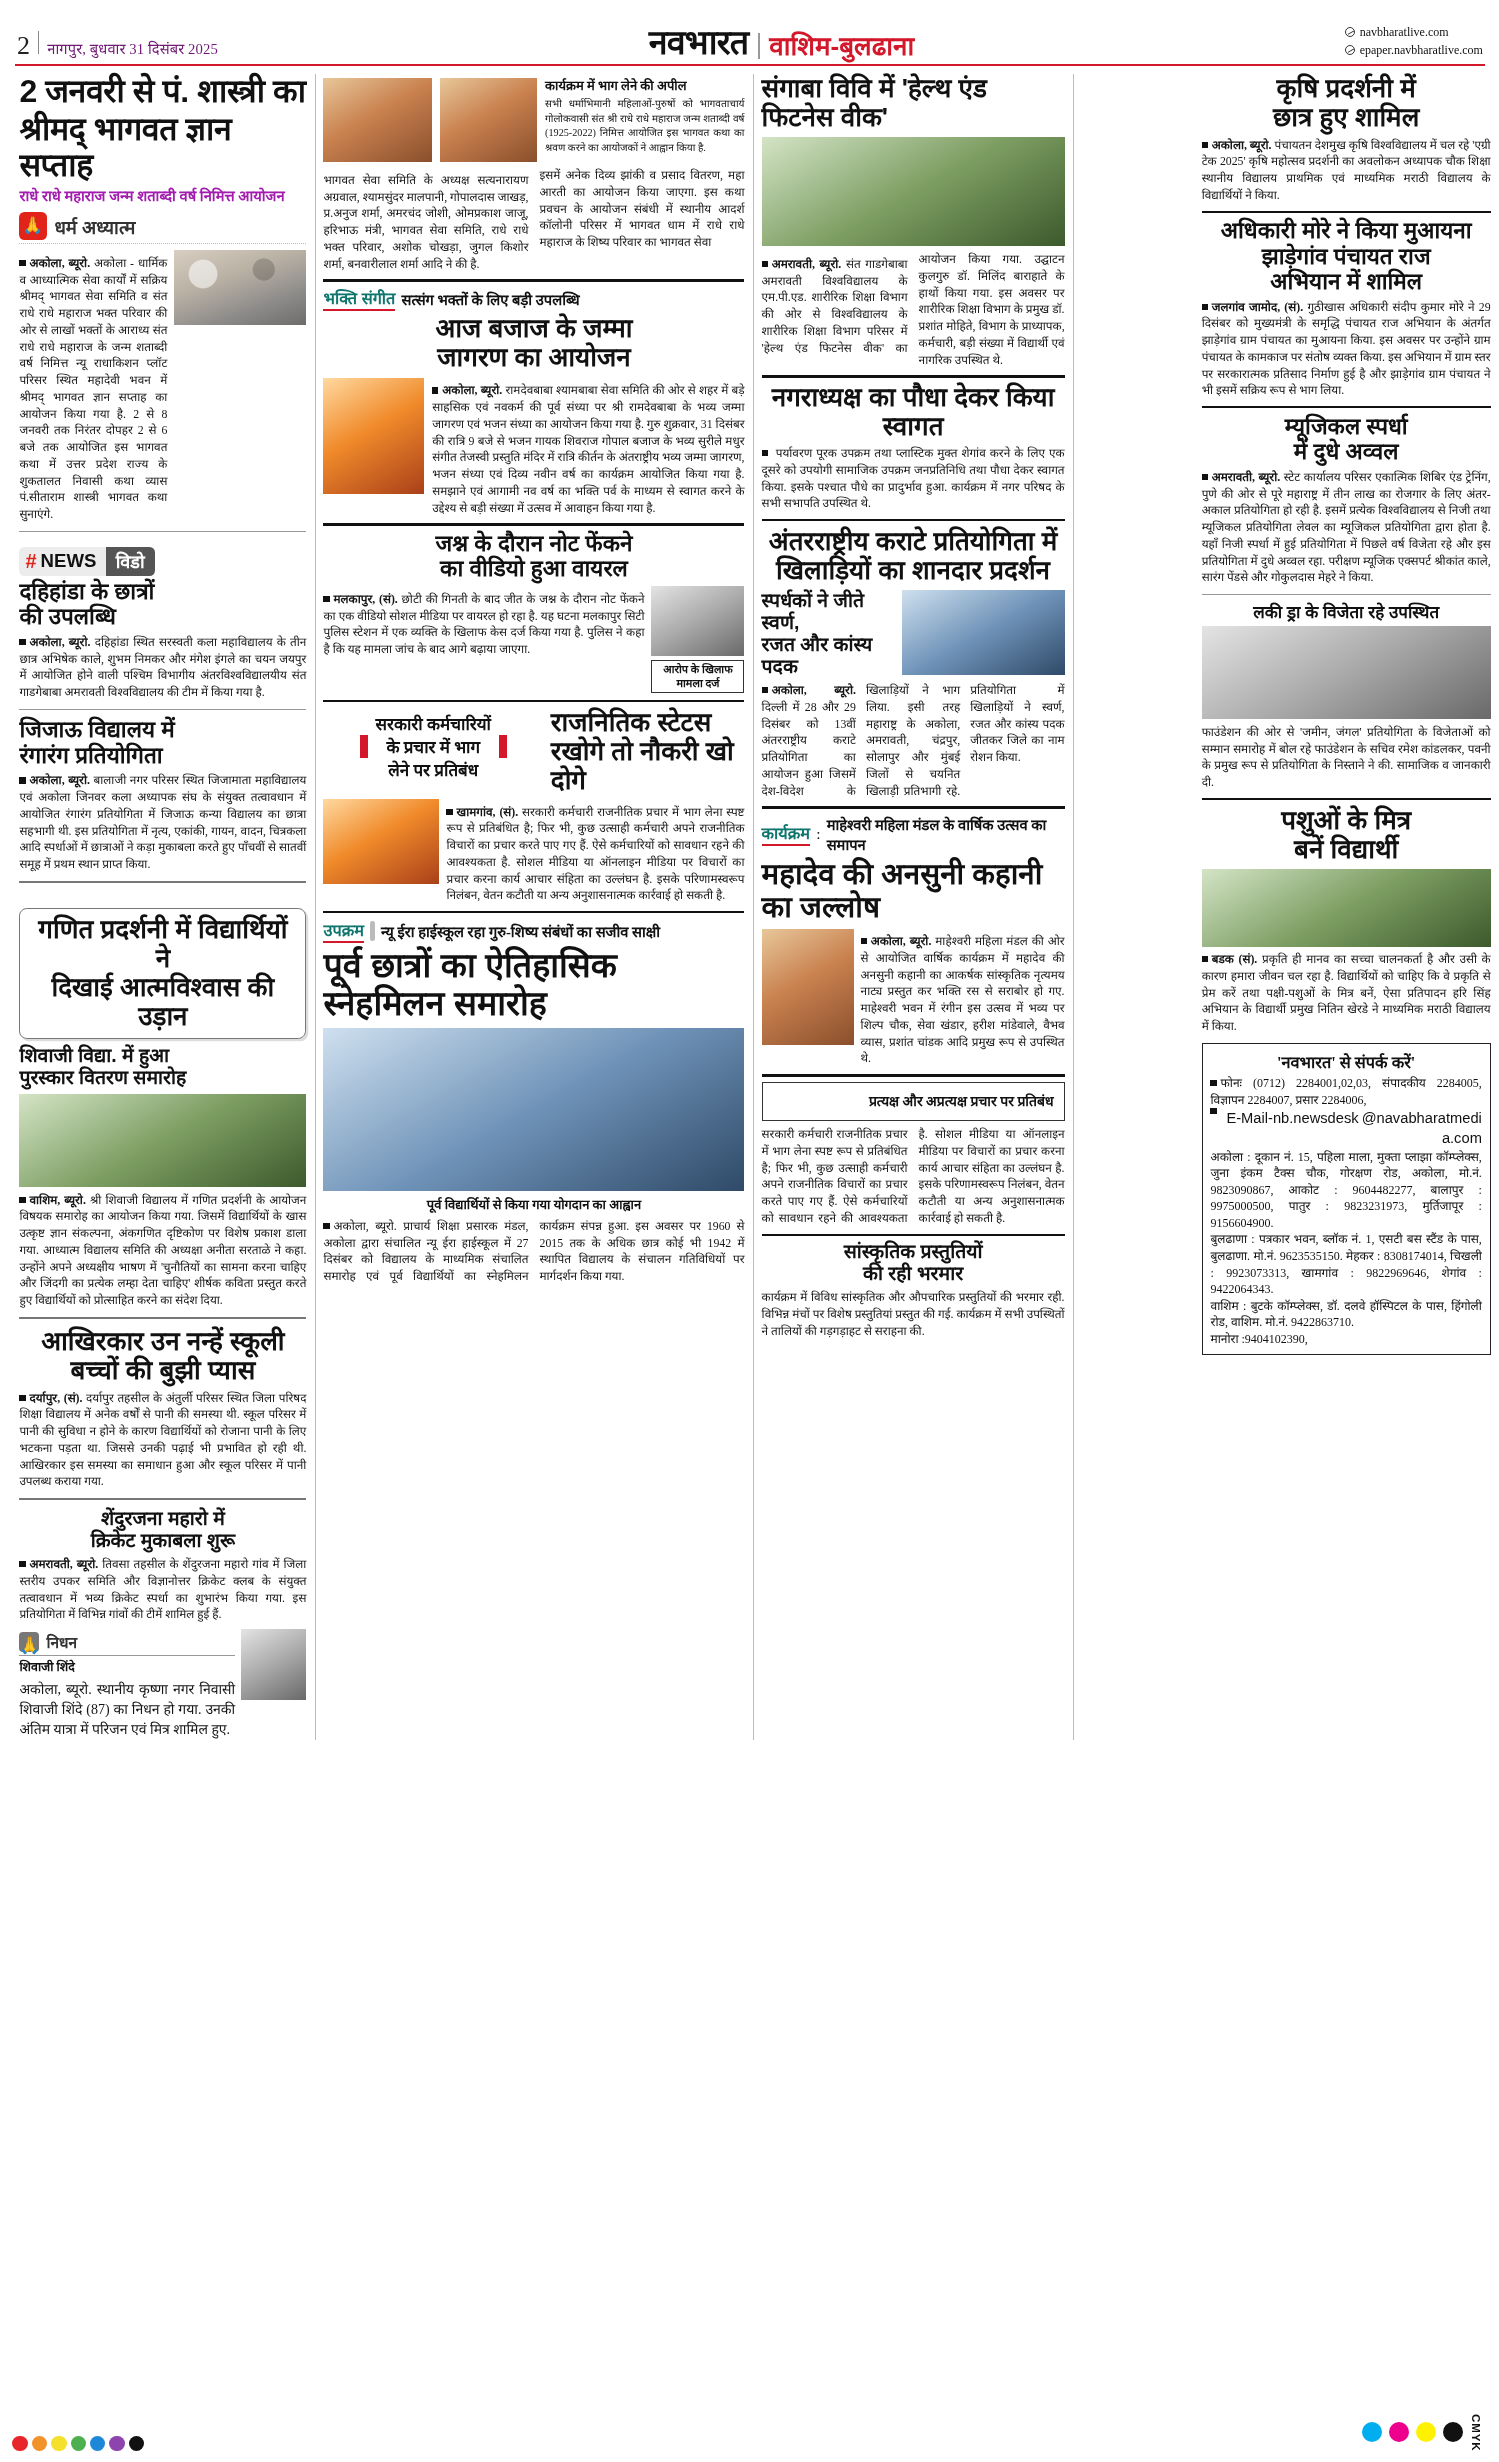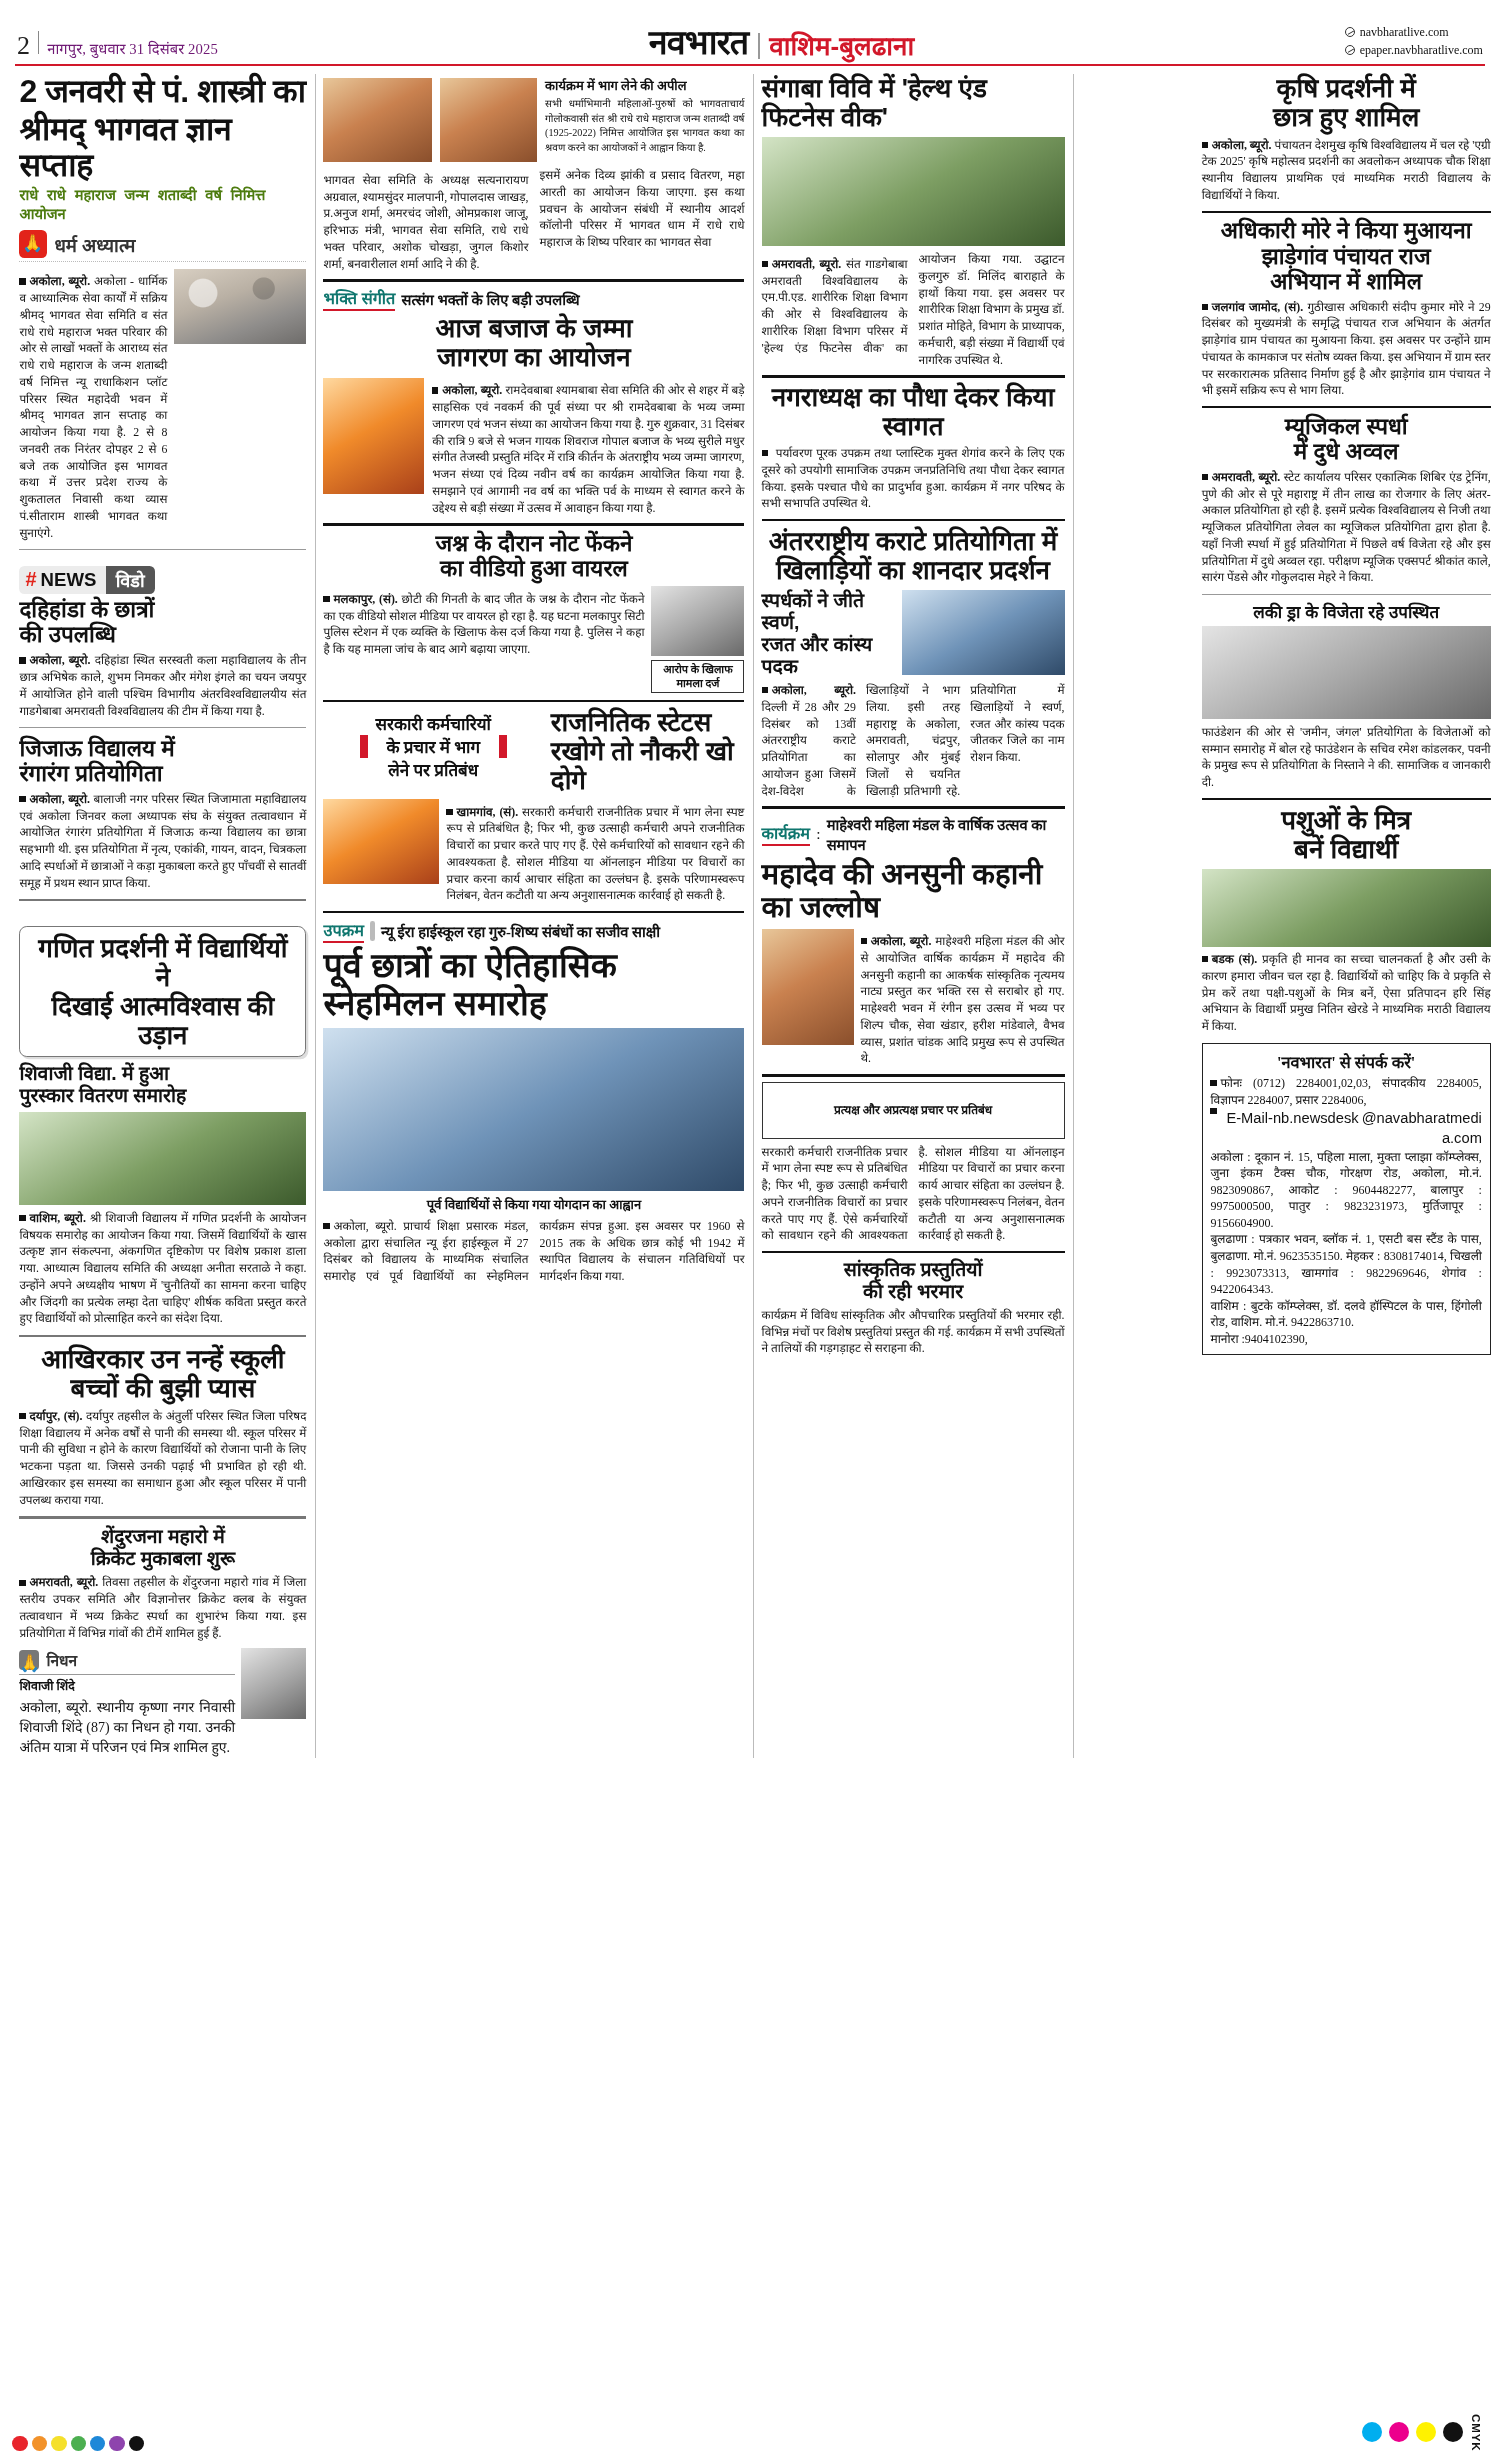--- a/index.html
+++ b/index.html
@@ -36,21 +36,21 @@
 
   
   h1.hl { font-family:"Liberation Sans", sans-serif; font-weight:bold; line-height:1.12; color:#111; }
   .hl-xxl { font-size:32px; letter-spacing:-0.4px; }
   .hl-xl  { font-size:26px; }
   .hl-l   { font-size:22.5px; }
   .hl-m   { font-size:19.4px; }
   .hl-s   { font-size:17px; }
   .hl-red { color:#d2182a; }
   .serif-hl { font-family:"Liberation Serif", serif; font-weight:bold; }
-  .subhl { font-family:Liberation Mono, monospace; font-weight:bold; font-size:14.7px; line-height:1.25; margin-top:3.9px; color:#4d7c0f;}
+  .subhl { font-family:Liberation Serif, serif; font-weight:bold; font-size:14.7px; line-height:1.25; margin-top:3.9px; color:#a21caf;}
 
   
   .bt { font-size:11.8px; line-height:1.42; text-align:justify; color:#151515; margin-top:4.7px; hyphens:auto; }
   .bt .dek { font-weight:bold; }
   .sq { display:inline-block; width:6.2px; height:6.2px; background:#111; margin-right:3.9px; vertical-align:0.8px;}
 
   
   .c2 { column-count:2; column-gap:11px; column-rule:0; }
   .c3 { column-count:3; column-gap:10px; }
 
@@ -359,21 +359,21 @@
           </div>
         <div style="flex:1">
             <p class="bt"><span class="sq"></span><span class="dek">अकोला, ब्यूरो.</span> <span>माहेश्वरी महिला मंडल की ओर से आयोजित वार्षिक कार्यक्रम में महादेव की अनसुनी कहानी का आकर्षक सांस्कृतिक नृत्यमय नाट्य प्रस्तुत कर भक्ति रस से सराबोर हो गए. माहेश्वरी भवन में रंगीन इस उत्सव में भव्य पर शिल्प चौक, सेवा खंडार, हरीश मांडेवाले, वैभव व्यास, प्रशांत चांडक आदि प्रमुख रूप से उपस्थित थे.</span></p>
           </div>
       </div>
 
       <div class="thickline"></div>
 
       <div style="display:flex;gap:7px">
         <div style="flex:1">
-          <div style="border:1.2px solid #333;padding:20px;font-weight:bold;font-size:12px;text-align:center;line-height:1.25">प्रत्यक्ष और अप्रत्यक्ष प्रचार पर प्रतिबंध</div>
+          <div style="border:1.2px solid #333;padding:10px;font-weight:bold;font-size:14px;text-align:right;line-height:1.25">प्रत्यक्ष और अप्रत्यक्ष प्रचार पर प्रतिबंध</div>
         </div>
       </div>
       <p class="bt c2" style="margin-top:4.7px">सरकारी कर्मचारी राजनीतिक प्रचार में भाग लेना स्पष्ट रूप से प्रतिबंधित है; फिर भी, कुछ उत्साही कर्मचारी अपने राजनीतिक विचारों का प्रचार करते पाए गए हैं. ऐसे कर्मचारियों को सावधान रहने की आवश्यकता है. सोशल मीडिया या ऑनलाइन मीडिया पर विचारों का प्रचार करना कार्य आचार संहिता का उल्लंघन है. इसके परिणामस्वरूप निलंबन, वेतन कटौती या अन्य अनुशासनात्मक कार्रवाई हो सकती है.</p>
 
       <div class="thickline"></div>
 
       <h1 class="hl hl-m centerhl">सांस्कृतिक प्रस्तुतियों</h1>
       <h1 class="hl hl-m centerhl">की रही भरमार</h1>
       <p class="bt">कार्यक्रम में विविध सांस्कृतिक और औपचारिक प्रस्तुतियों की भरमार रही. विभिन्न मंचों पर विशेष प्रस्तुतियां प्रस्तुत की गई. कार्यक्रम में सभी उपस्थितों ने तालियों की गड़गड़ाहट से सराहना की.</p>
     </div>

